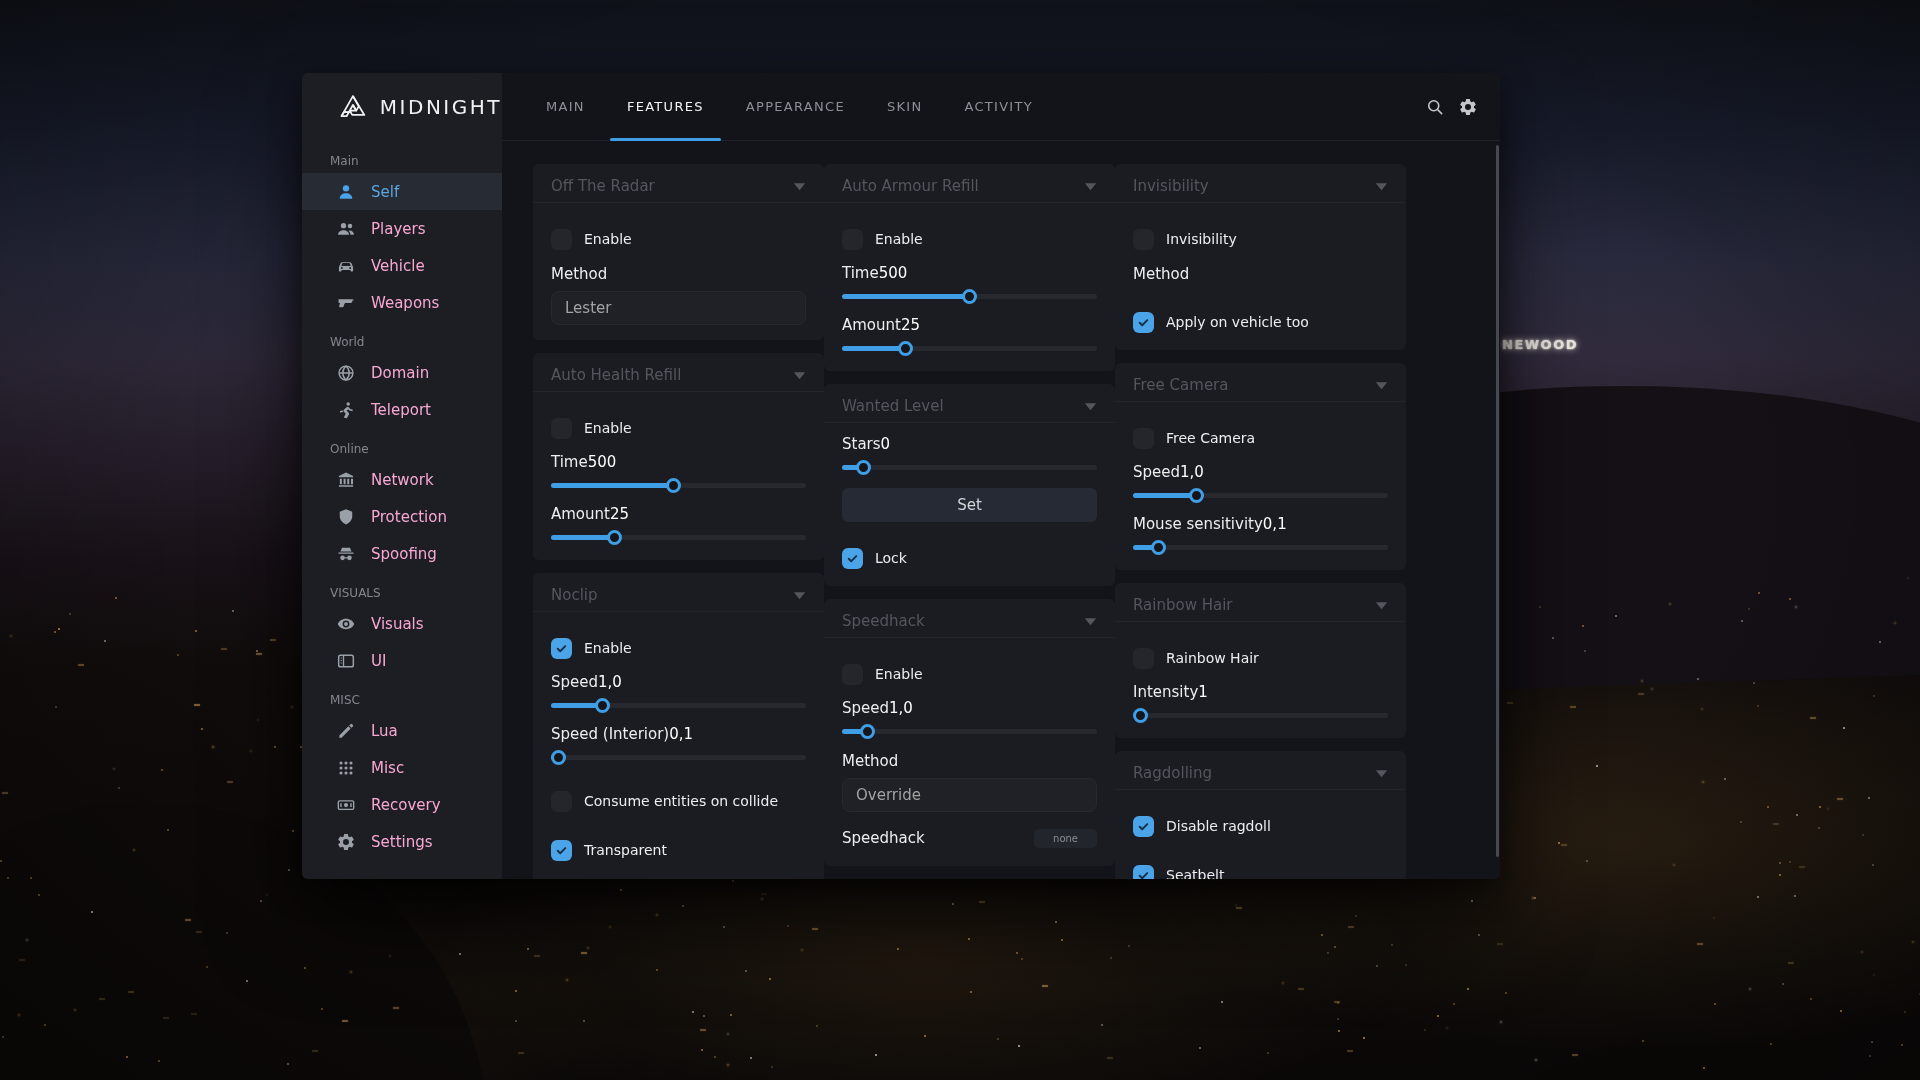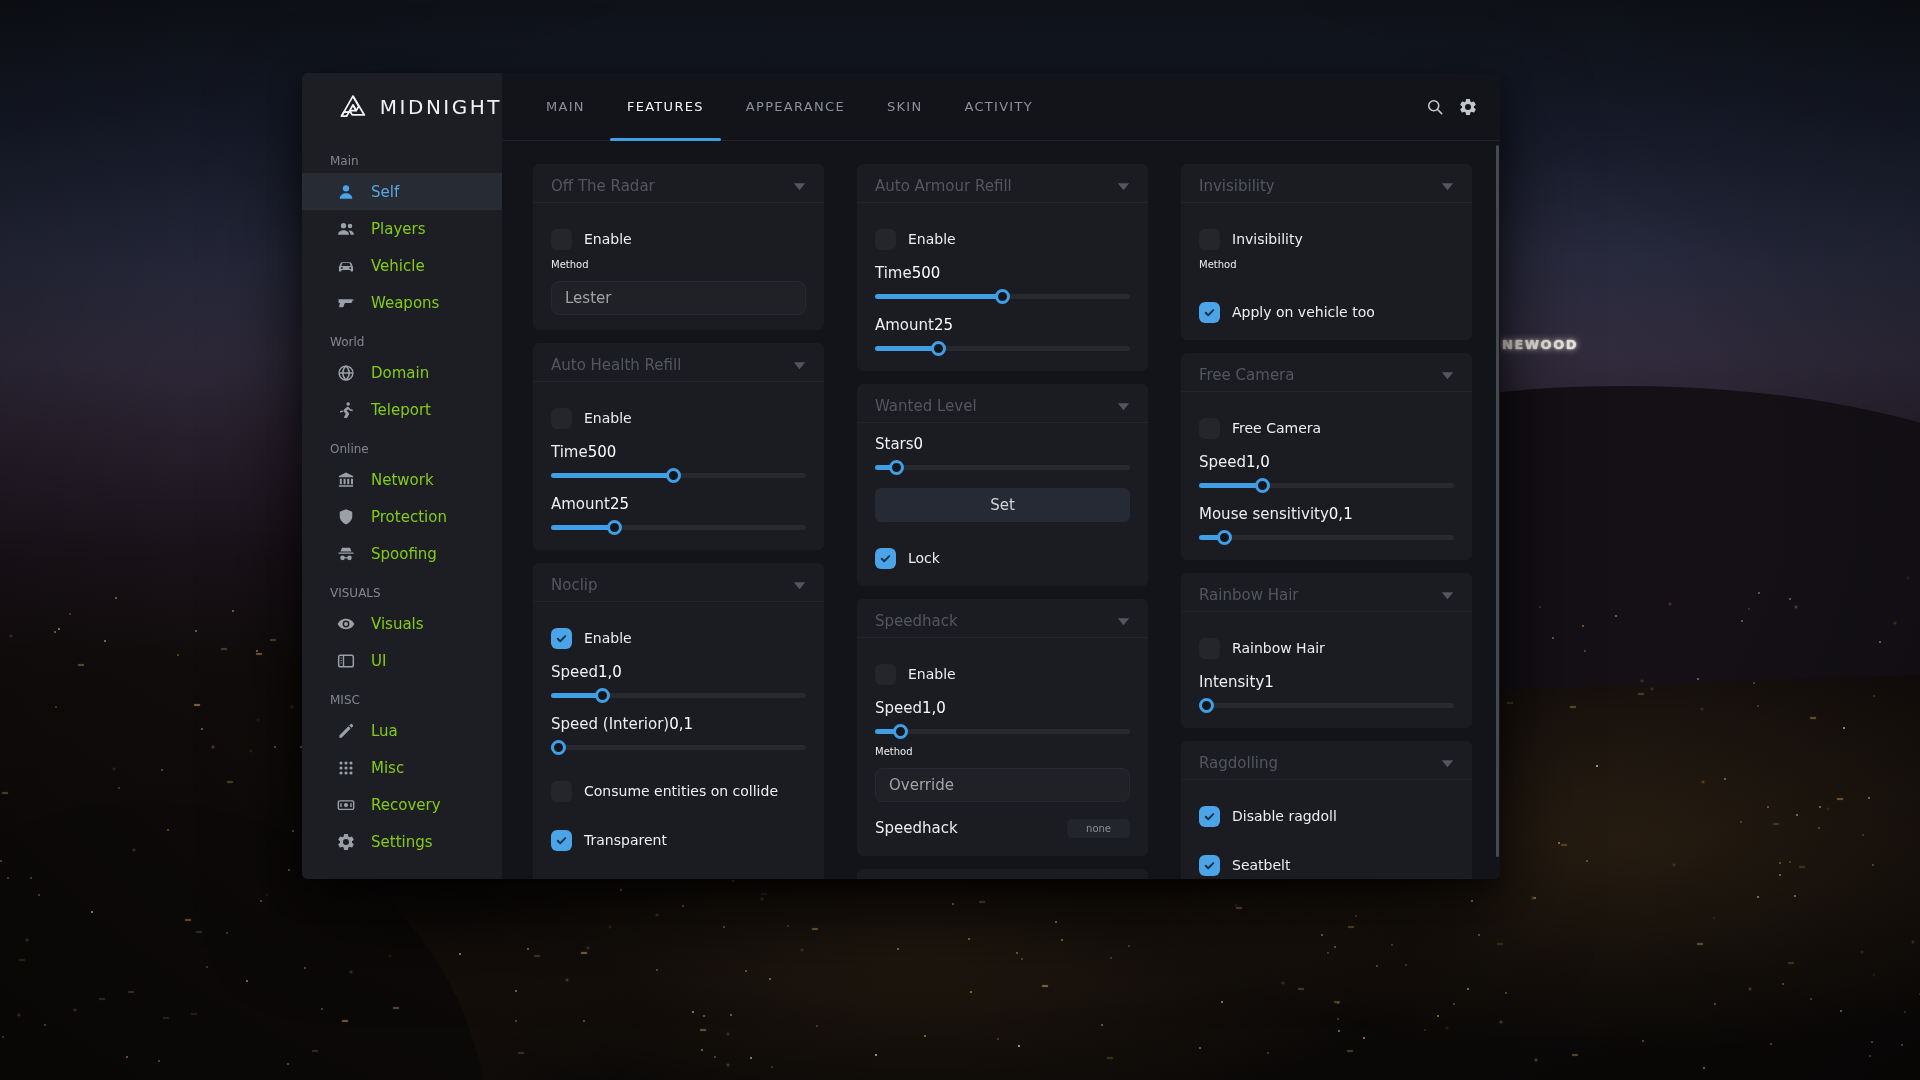--- a/index.html
+++ b/index.html
@@ -26,38 +26,38 @@
   :root{--accent:#3f9ee5}
   .panel{position:absolute;left:302px;top:73px;width:1198px;height:806px;background:#17181d;border-radius:6px;
     display:flex;overflow:hidden;box-shadow:0 40px 90px rgba(0,0,0,.65),0 10px 30px rgba(0,0,0,.5)}
   
   .sidebar{width:200px;flex:none;background:#1d1e24}
   .brand{height:67px;display:flex;align-items:center;padding-left:36px;gap:12px}
   .brand .logo{width:30px;height:30px;color:#f0f1f3}
   .brand .logo svg{width:100%;height:100%}
   .brand-name{font-size:20px;letter-spacing:2.5px;font-weight:400;color:#f0f1f3}
   .sec-label{margin:14px 0 4px 28px;height:15px;font-size:12px;color:#83868d}
-  .s-item{height:37px;display:flex;align-items:center;gap:15px;padding-left:34px;color:#84cc16;font-size:15px;cursor:pointer}
+  .s-item{height:37px;display:flex;align-items:center;gap:15px;padding-left:34px;color:#f9a8d4;font-size:15px;cursor:pointer}
   .s-item .icn{width:20px;height:20px;color:#9aa0a8;flex:none}
   .s-item .icn svg{width:100%;height:100%}
   .s-item.active{background:#272b33;color:#5aa7e0}
   .s-item.active .icn{color:#4aa3e8}
   
   .main{flex:1;display:flex;flex-direction:column;background:#131419;position:relative;min-width:0}
   .topbar{height:67px;flex:none;display:flex;align-items:center;border-bottom:1px solid #202128;padding:0 22px 0 44px}
   .tabs{display:flex;gap:42px;height:100%;align-items:center}
   .tab{position:relative;font-size:13px;letter-spacing:1.3px;color:#8d9099;height:100%;display:flex;align-items:center;cursor:pointer;white-space:nowrap}
   .tab.active{color:#f3f4f6}
   .tab.active::after{content:'';position:absolute;left:-17px;right:-17px;bottom:-1px;height:3px;background:var(--accent);border-radius:2px}
   .topbar-icons{margin-left:auto;display:flex;gap:13px;align-items:center}
   .tb-icon{width:20px;height:20px;color:#c3c6cb;cursor:pointer}
   .tb-icon svg{width:100%;height:100%}
   .vscroll{position:absolute;right:1px;top:72px;width:3px;height:712px;background:#7a7e85;opacity:.5;border-radius:2px}
   
-  .content{flex:1;display:flex;gap:33px;padding:23px 30px 0 31px;overflow:hidden}
+  .content{flex:1;display:flex;padding:23px 30px 0 31px;overflow:hidden}
   .col{width:291px;flex:none;display:flex;flex-direction:column;gap:13px;box-sizing:border-box}
   .card{background:#1b1c22;border-radius:6px;padding:10px 18px 15px;flex:none}
   .card-head{display:flex;align-items:center;justify-content:space-between;height:24px}
   .card-title{font-size:15px;color:#54565e}
   .chev{width:13px;height:9px;color:#54565e;cursor:pointer}
   .chev svg{width:100%;height:100%;display:block}
   .card-div{border-top:1px solid #24252b;margin:4px -18px 0}
   .row{display:flex;align-items:center}
   .check{height:26px;margin-top:23px;gap:12px;cursor:pointer}
   .cb{width:21px;height:21px;border-radius:6px;background:#24262c;flex:none;display:flex;align-items:center;justify-content:center}
@@ -66,21 +66,21 @@
   .cb.on svg{display:block}
   .cl{font-size:14px;color:#eceef0;white-space:nowrap}
   .lv{height:24px;margin-top:9px;}
   .lv .lab{font-size:15px;color:#eceef0}
   .lv .val{font-size:15px;color:#ffffff}
   .slider{height:16px;margin-top:3px;position:relative;cursor:pointer}
   .track{position:absolute;left:0;right:0;top:6px;height:5px;border-radius:3px;background:#27292f}
   .fill{position:absolute;left:0;top:6px;height:5px;border-radius:3px;background:var(--accent)}
   .knob{position:absolute;top:1px;width:15px;height:15px;border-radius:50%;background:#15161b;
         border:3.5px solid var(--accent);box-sizing:border-box}
-  .flabel{height:24px;margin-top:0;font-size:10px;color:#eceef0}
+  .flabel{height:24px;margin-top:10px;font-size:15px;color:#eceef0}
   .inputbox{height:32px;margin-top:5px;background:#1f2127;border:1px solid #272930;border-radius:8px;
         display:flex;align-items:center;padding:0 13px;font-size:15px;color:#a3a3a3;cursor:text}
   .btnrow{margin-top:13px}
   .btn{height:34px;width:100%;background:#252a34;border-radius:6px;display:flex;align-items:center;justify-content:center;
         font-size:15px;color:#d3d6db;cursor:pointer}
   .badge-row{height:26px;margin-top:13px;justify-content:space-between}
   .badge-lab{font-size:15px;color:#eceef0}
   .badge{background:#23252c;border-radius:5px;padding:4px 19px;font-size:10px;color:#8a8d94;cursor:pointer}
 </style>
 </head>

